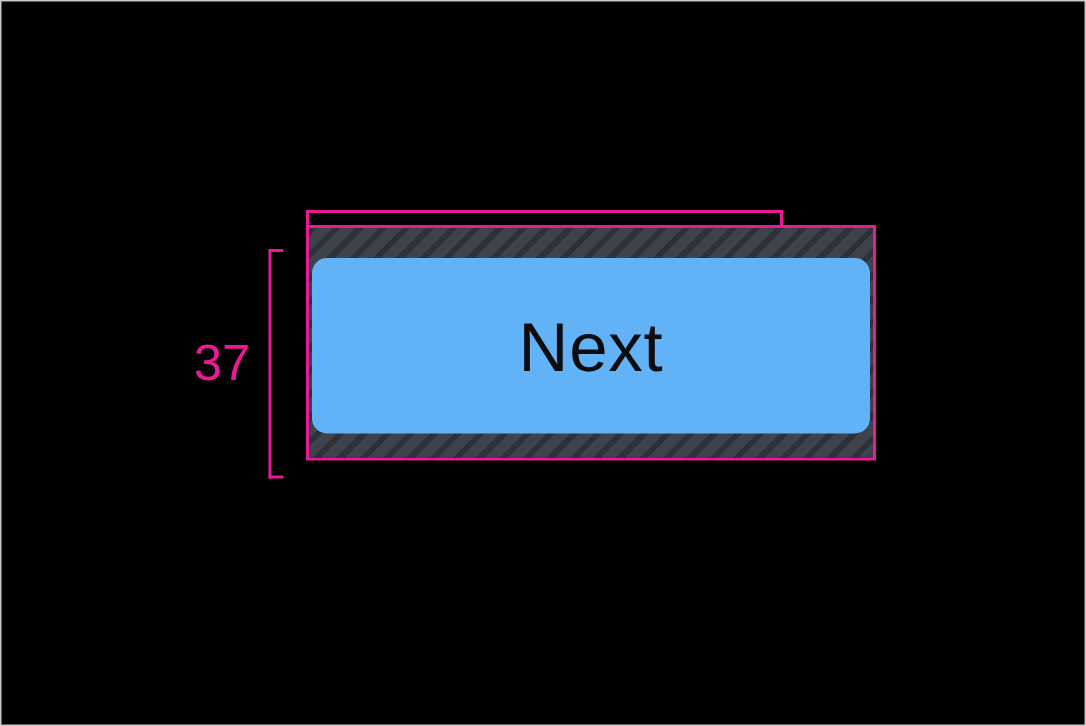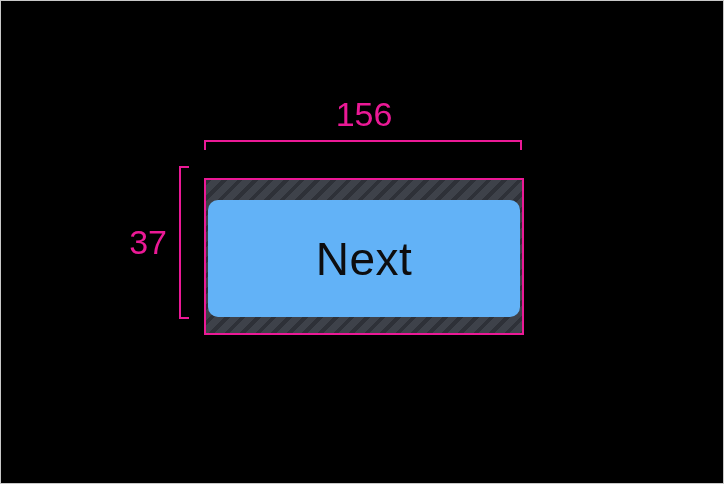--- a/index.html
+++ b/index.html
@@ -61,22 +61,22 @@
     box-sizing: border-box;
     border-left: 2px solid var(--pink, #eb1996);
     border-top: 2px solid var(--pink, #eb1996);
     border-bottom: 2px solid var(--pink, #eb1996);
   }
 
   
   .bounds {
     position: absolute;
     left: 203px;
-    top: 177px;
-    width: 320px;
+    top: 149px;
+    width: 380px;
     height: 157px;
     box-sizing: border-box;
     border: 2px solid var(--pink, #eb1996);
   }
 
   
   .hatch {
     position: absolute;
     inset: 0;
     background: repeating-linear-gradient(
@@ -108,21 +108,20 @@
     justify-content: center;
     padding: 0;
     cursor: pointer;
   }
 </style>
 </head>
 <body>
 
 <div class="canvas">
 
-  <div class="dim-label width">156</div>
   <div class="bracket-top"></div>
 
   <div class="dim-label height">37</div>
   <div class="bracket-left"></div>
 
   <div class="bounds">
     <div class="hatch">
       <button class="next-btn">Next</button>
     </div>
   </div>

